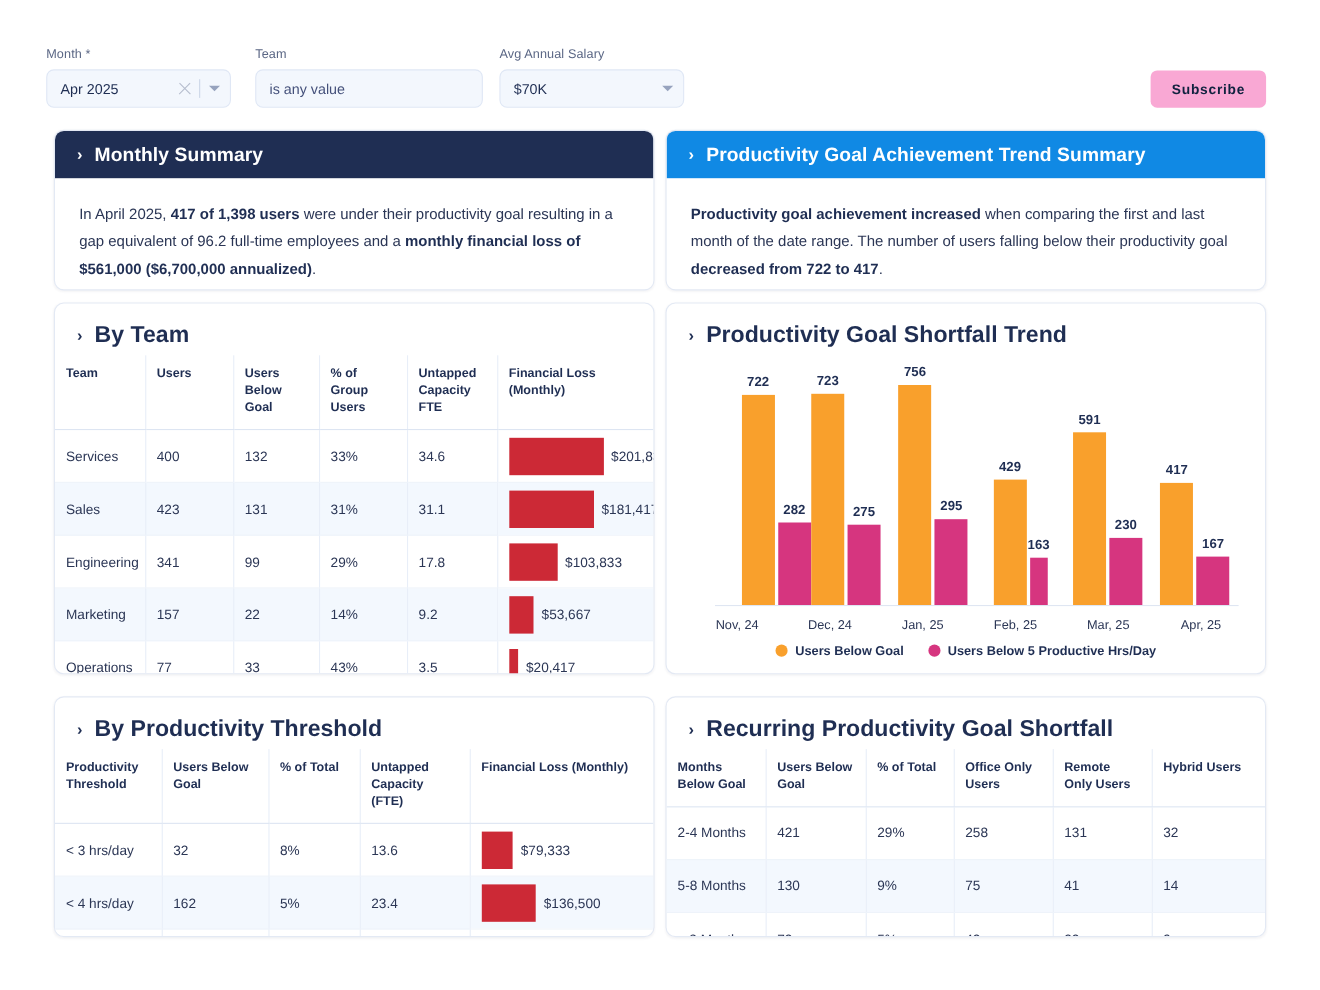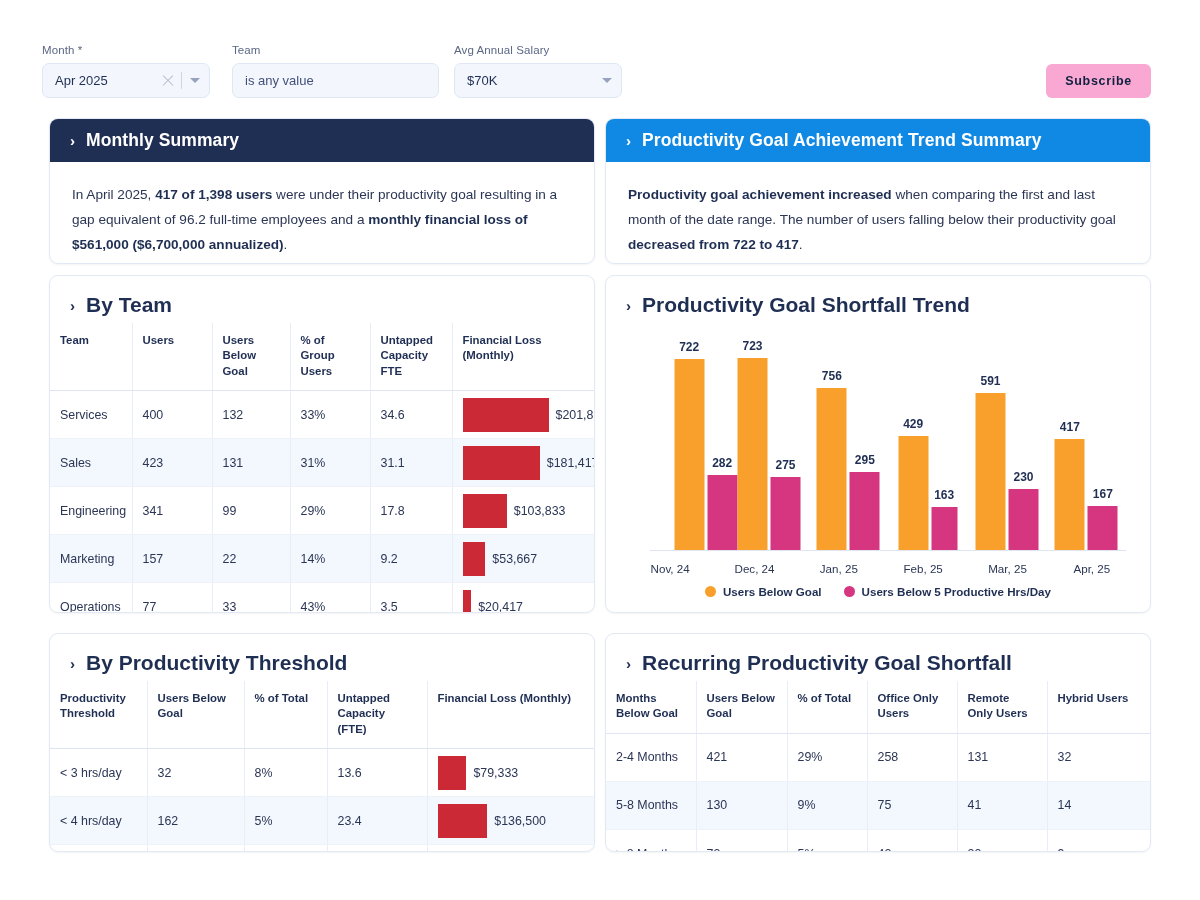--- a/index.html
+++ b/index.html
@@ -281,32 +281,32 @@
           </div>
           <div class="grp" style="left: 25%; transform: translateX(-50%);">
             <div class="bar a" style="width: 30px; height: 192px;">
               <span class="v">723</span>
             </div>
             <div class="bar b" style="width: 30px; height: 73px;">
               <span class="v">275</span>
             </div>
           </div>
           <div class="grp" style="left: 41.6667%; transform: translateX(-50%);">
-            <div class="bar a" style="width: 30px; height: 162px;">
+            <div class="bar a" style="width: 30px; height: 200px;">
               <span class="v">756</span>
             </div>
             <div class="bar b" style="width: 30px; height: 78px;">
               <span class="v">295</span>
             </div>
           </div>
           <div class="grp" style="left: 58.3333%; transform: translateX(-50%);">
             <div class="bar a" style="width: 30px; height: 114px;">
               <span class="v">429</span>
             </div>
-            <div class="bar b" style="width: 26px; height: 43px;">
+            <div class="bar b" style="width: 16px; height: 43px;">
               <span class="v">163</span>
             </div>
           </div>
           <div class="grp" style="left: 75%; transform: translateX(-50%);">
             <div class="bar a" style="width: 30px; height: 157px;">
               <span class="v">591</span>
             </div>
             <div class="bar b" style="width: 30px; height: 61px;">
               <span class="v">230</span>
             </div>

